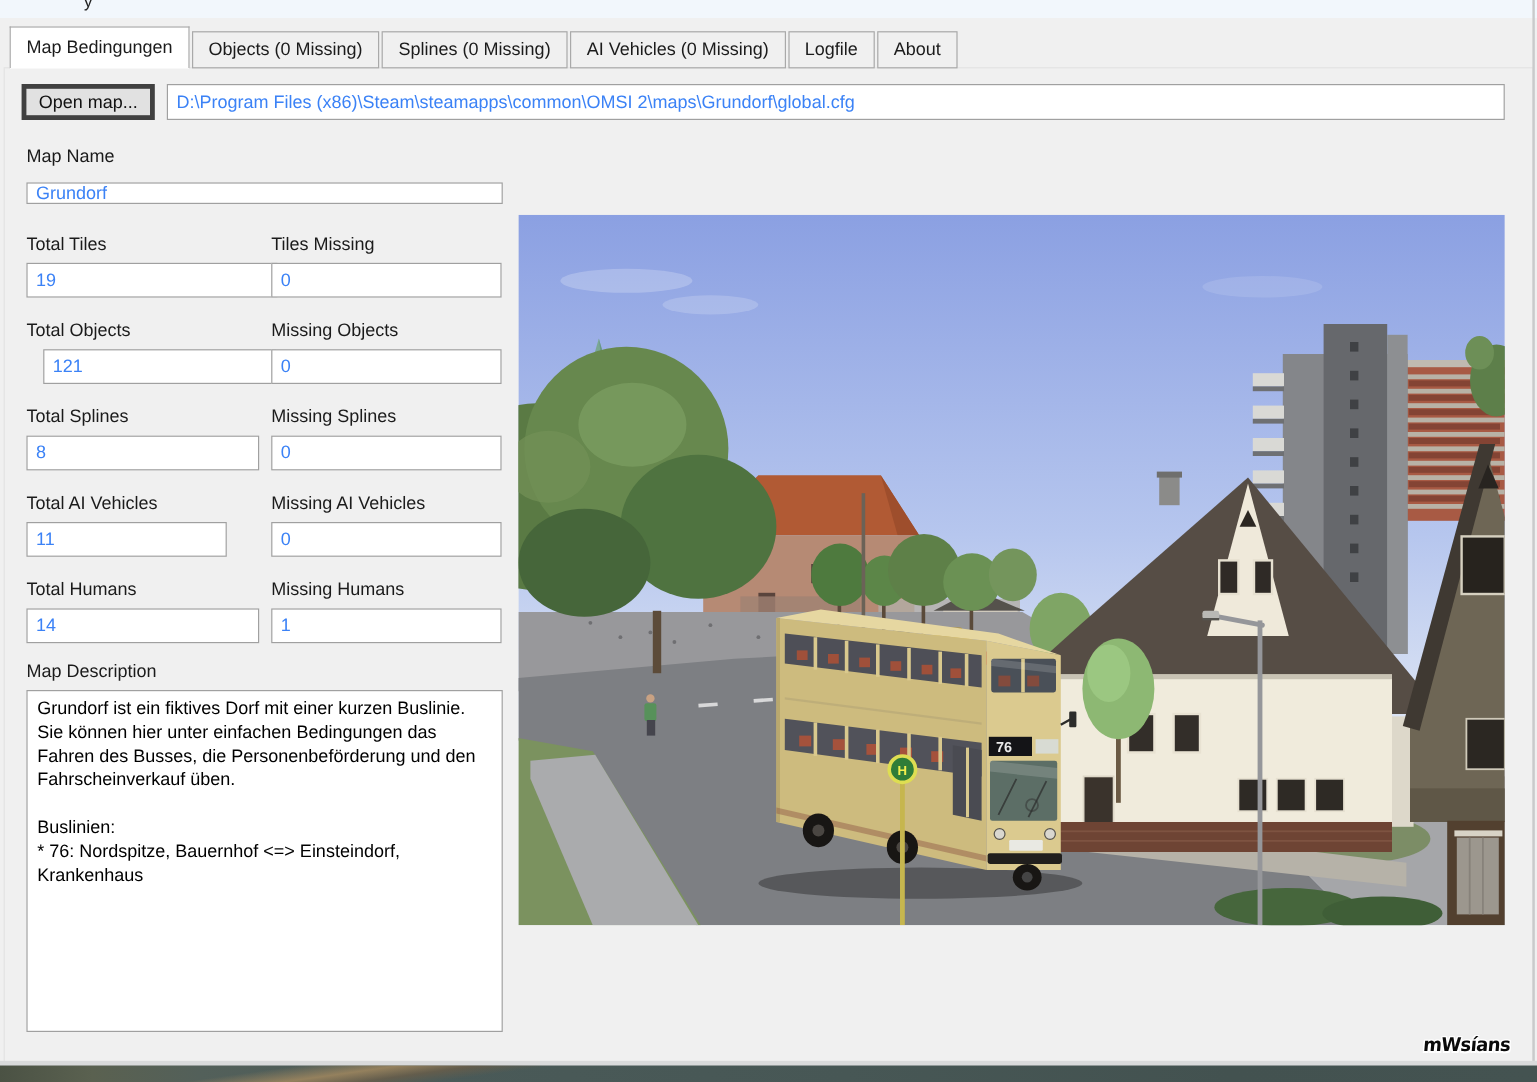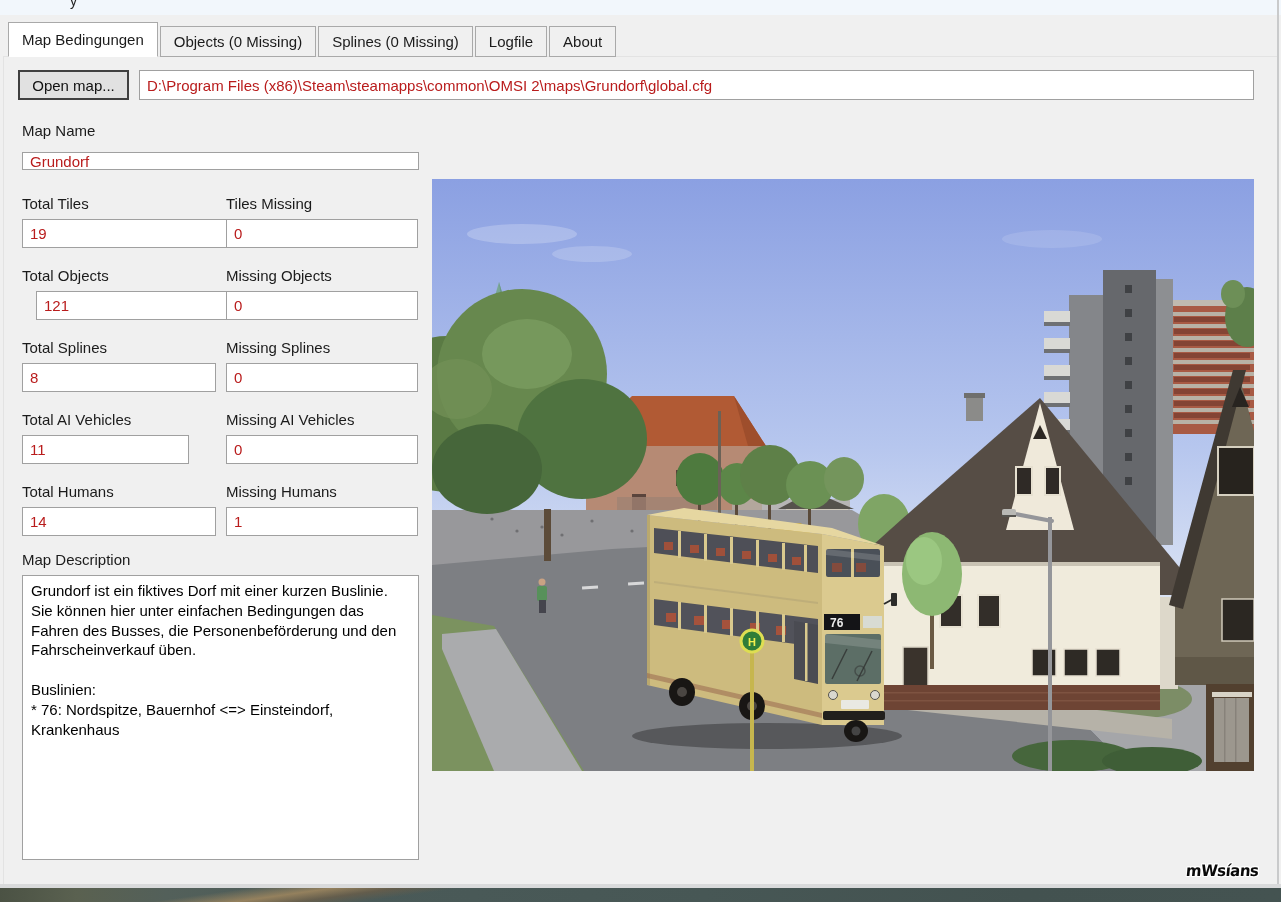--- a/index.html
+++ b/index.html
@@ -22,26 +22,26 @@
     box-sizing:content-box;cursor:default;
   }
   .tab.active{
     height:33px;line-height:33px;background:#ffffff;border-bottom:1px solid #ffffff;
     position:relative;z-index:4;
   }
   .page-border{position:absolute;left:3px;top:56px;width:1273px;height:828px;border:1px solid #e3e3e3;background:transparent;}
   
   .btn{
     position:absolute;left:18px;top:70px;width:111px;height:30px;
-    background:#e1e1e1;border:2px solid #404040;font-size:15px;
+    background:#e1e1e1;border:4px solid #404040;font-size:15px;
     font-family:"Liberation Sans",sans-serif;color:#111;
   }
   .pathbox{position:absolute;left:139px;top:70px;width:1115px;height:30px;}
   input.tb{
-    border:1px solid #a0a0a0;background:#fff;font-size:15px;color:#b91c1c;
+    border:1px solid #a0a0a0;background:#fff;font-size:15px;color:#3b82f6;
     font-family:"Liberation Sans",sans-serif;padding:0 7px;box-sizing:border-box;
     width:100%;height:100%;
   }
   .field{position:absolute;}
   .lbl{position:absolute;font-size:15px;color:#1b1b1b;white-space:nowrap;}
   textarea.desc{
     position:absolute;left:22px;top:575px;width:397px;height:285px;box-sizing:border-box;
     border:1px solid #a0a0a0;background:#fff;resize:none;
     font-family:"Liberation Sans",sans-serif;font-size:15px;line-height:1.32;color:#000;
     padding:5px 8px;overflow:hidden;
@@ -69,20 +69,21 @@
 <body>
 
 <div class="titlebar">
   <span class="frag">y</span>
 </div>
 
 <div class="tabs">
   <div class="tab active">Map Bedingungen</div>
   <div class="tab">Objects (0 Missing)</div>
   <div class="tab">Splines (0 Missing)</div>
+  <div class="tab">AI Vehicles (0 Missing)</div>
   <div class="tab">Logfile</div>
   <div class="tab">About</div>
 </div>
 
 <div class="page-border"></div>
 
 <button class="btn">Open map...</button>
 <div class="pathbox">
   <input class="tb" value="D:\Program Files (x86)\Steam\steamapps\common\OMSI 2\maps\Grundorf\global.cfg" style="">
 </div>

